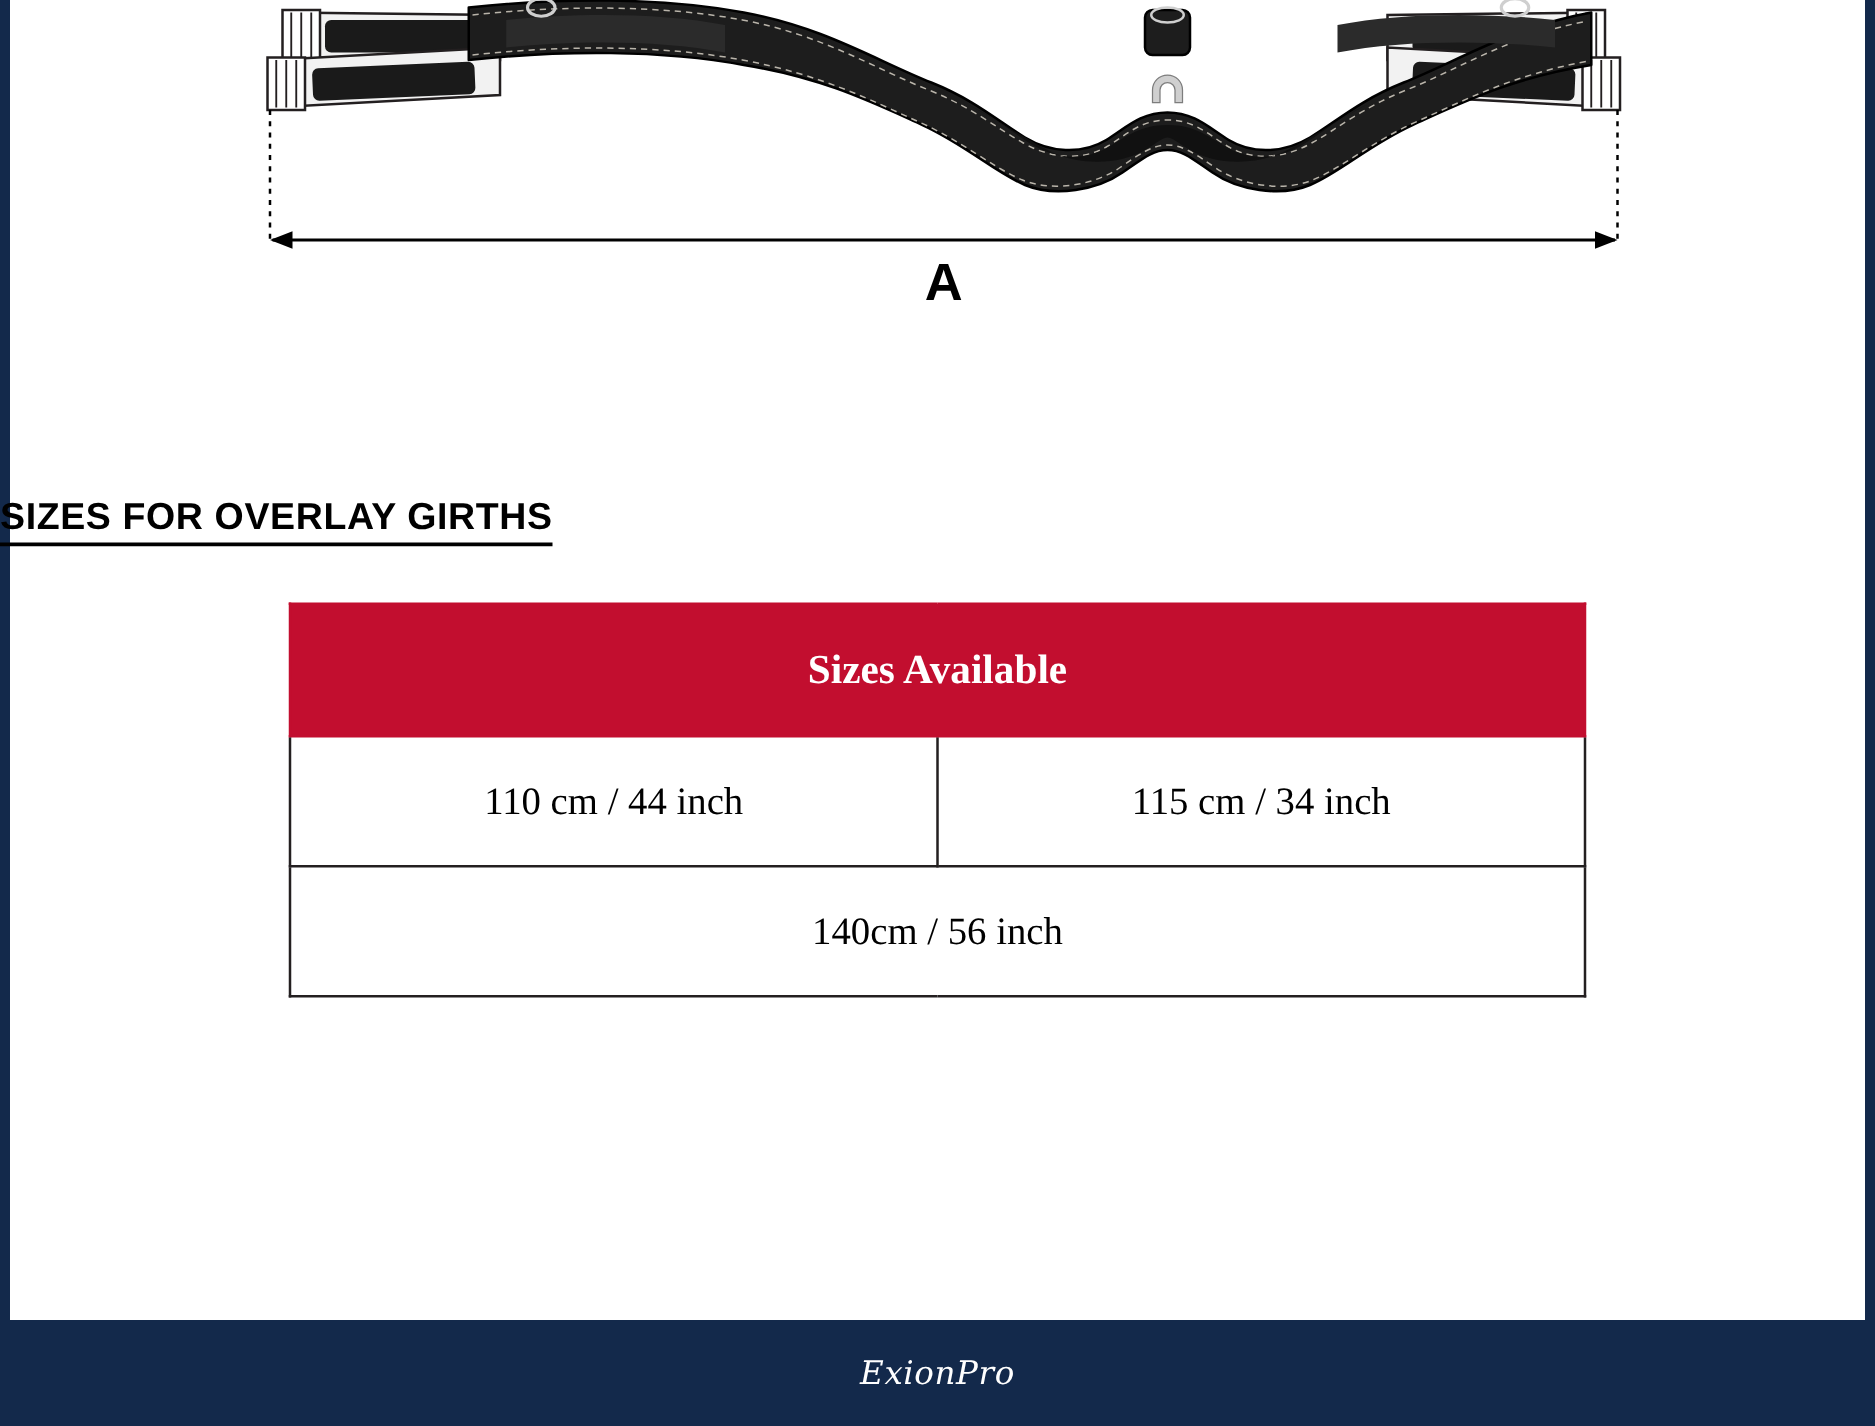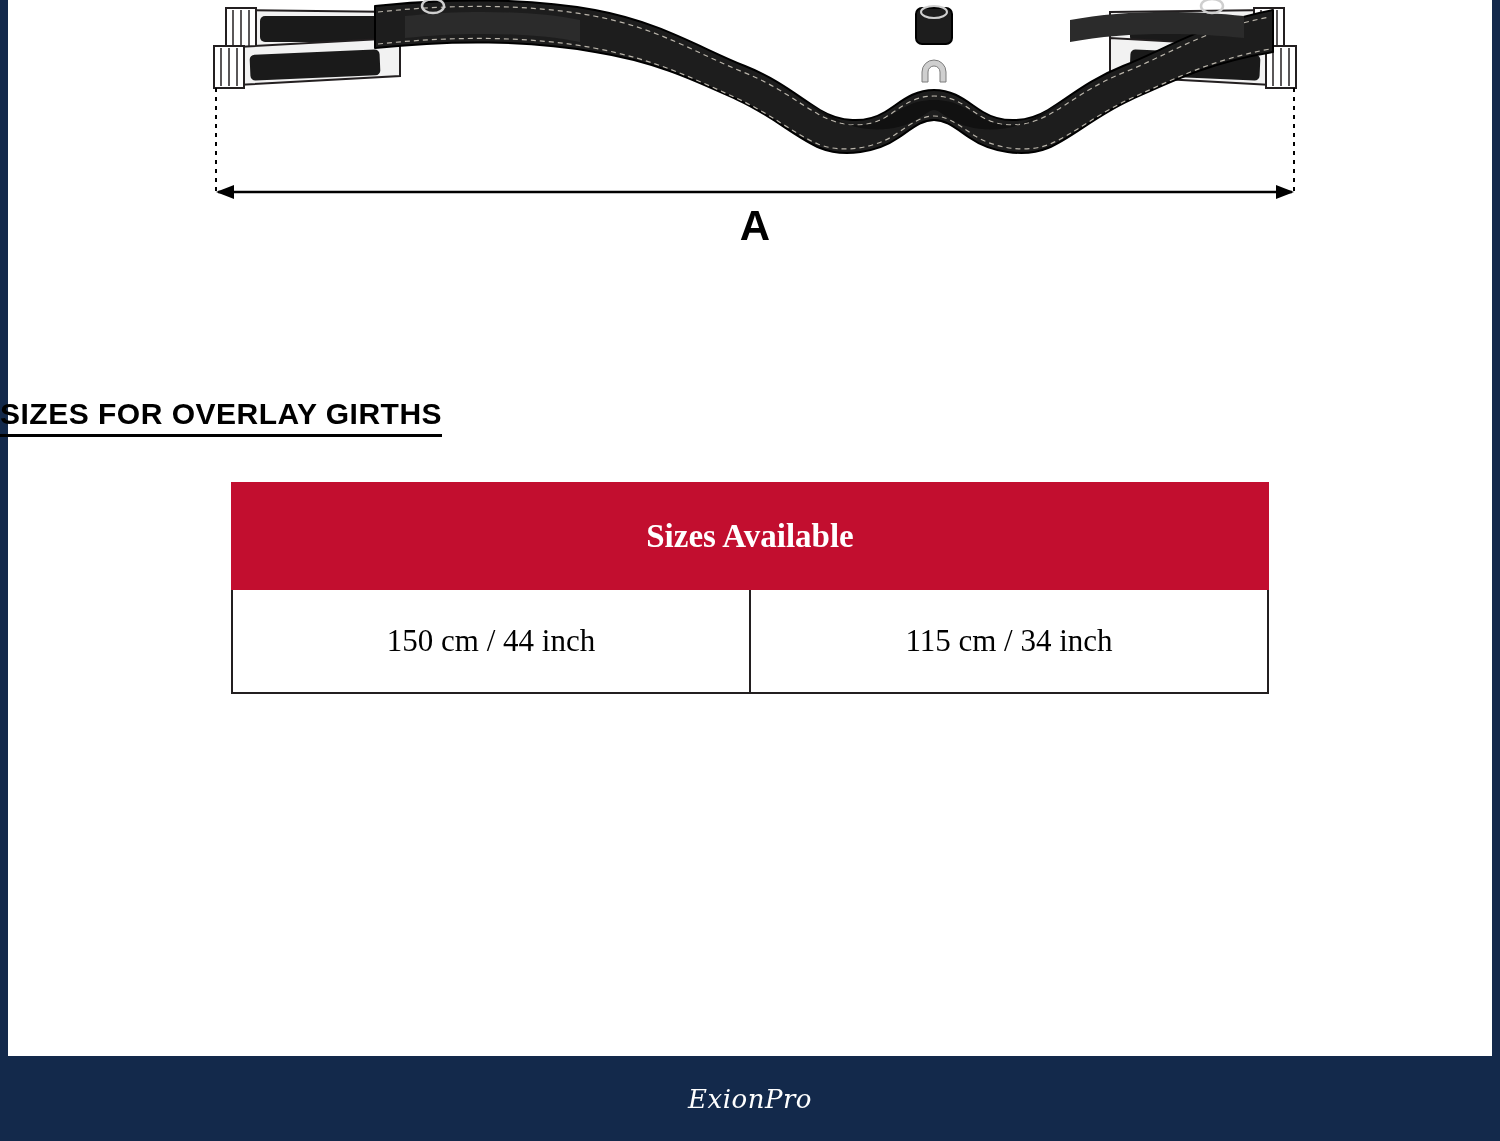--- a/index.html
+++ b/index.html
@@ -263,21 +263,24 @@
 </div>
 
 <table class="size-table">
   <thead>
     <tr>
       <th colspan="2">Sizes Available</th>
     </tr>
   </thead>
   <tbody>
     <tr>
-      <td>150 cm / 44 inch</td>
+      <td>110 cm / 44 inch</td>
       <td>115 cm / 34 inch</td>
+    </tr>
+    <tr>
+      <td colspan="2">140cm / 56 inch</td>
     </tr>
   </tbody>
 </table>
 
 <div class="footer">
   <div class="brand">ExionPro</div>
 </div>
 
 </body></html>

